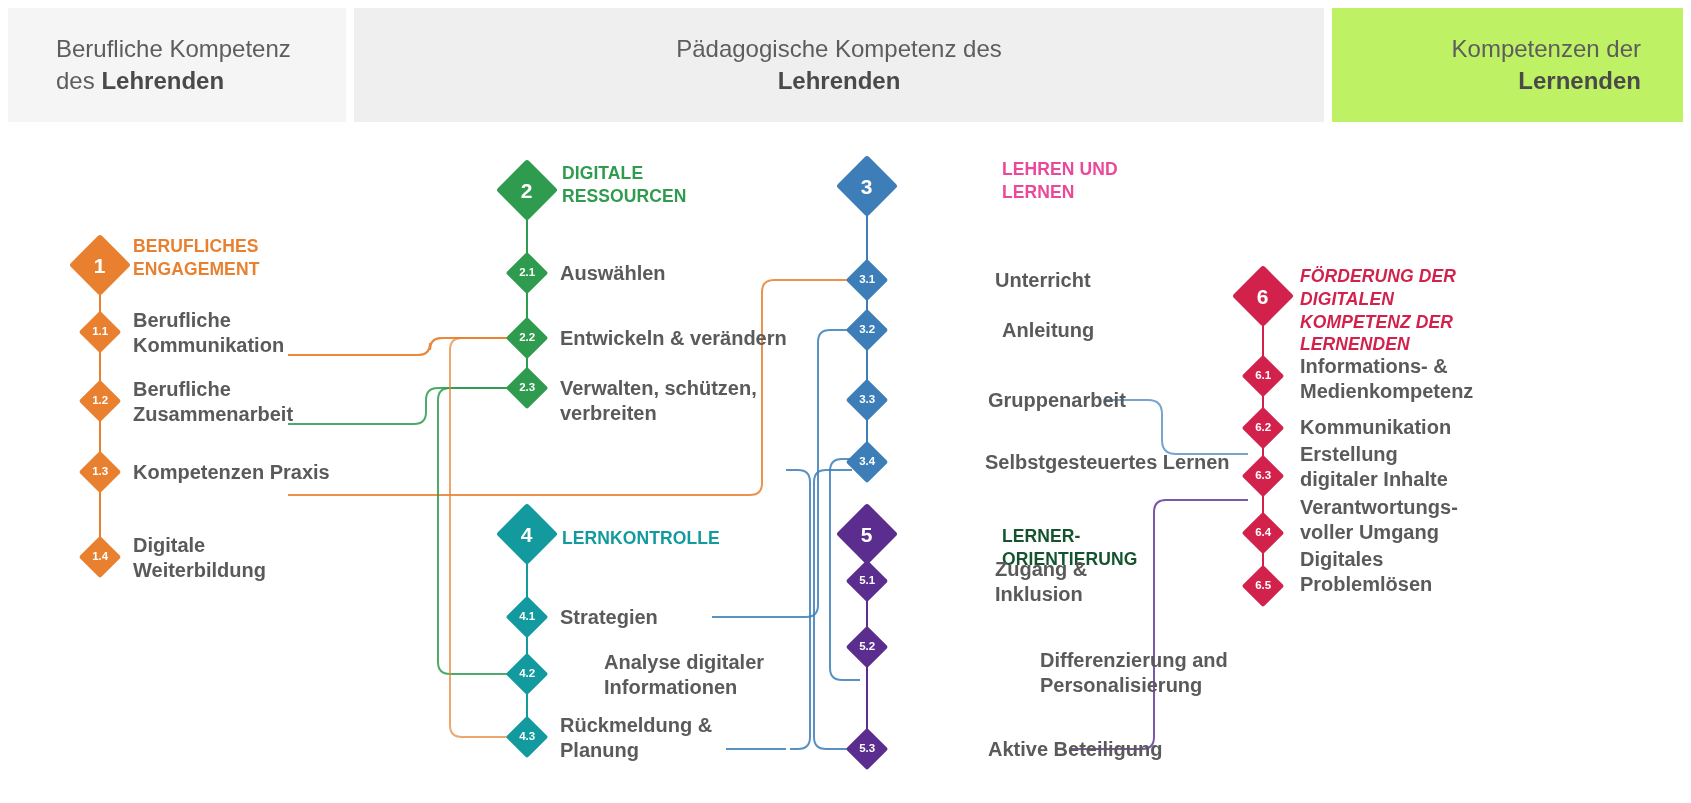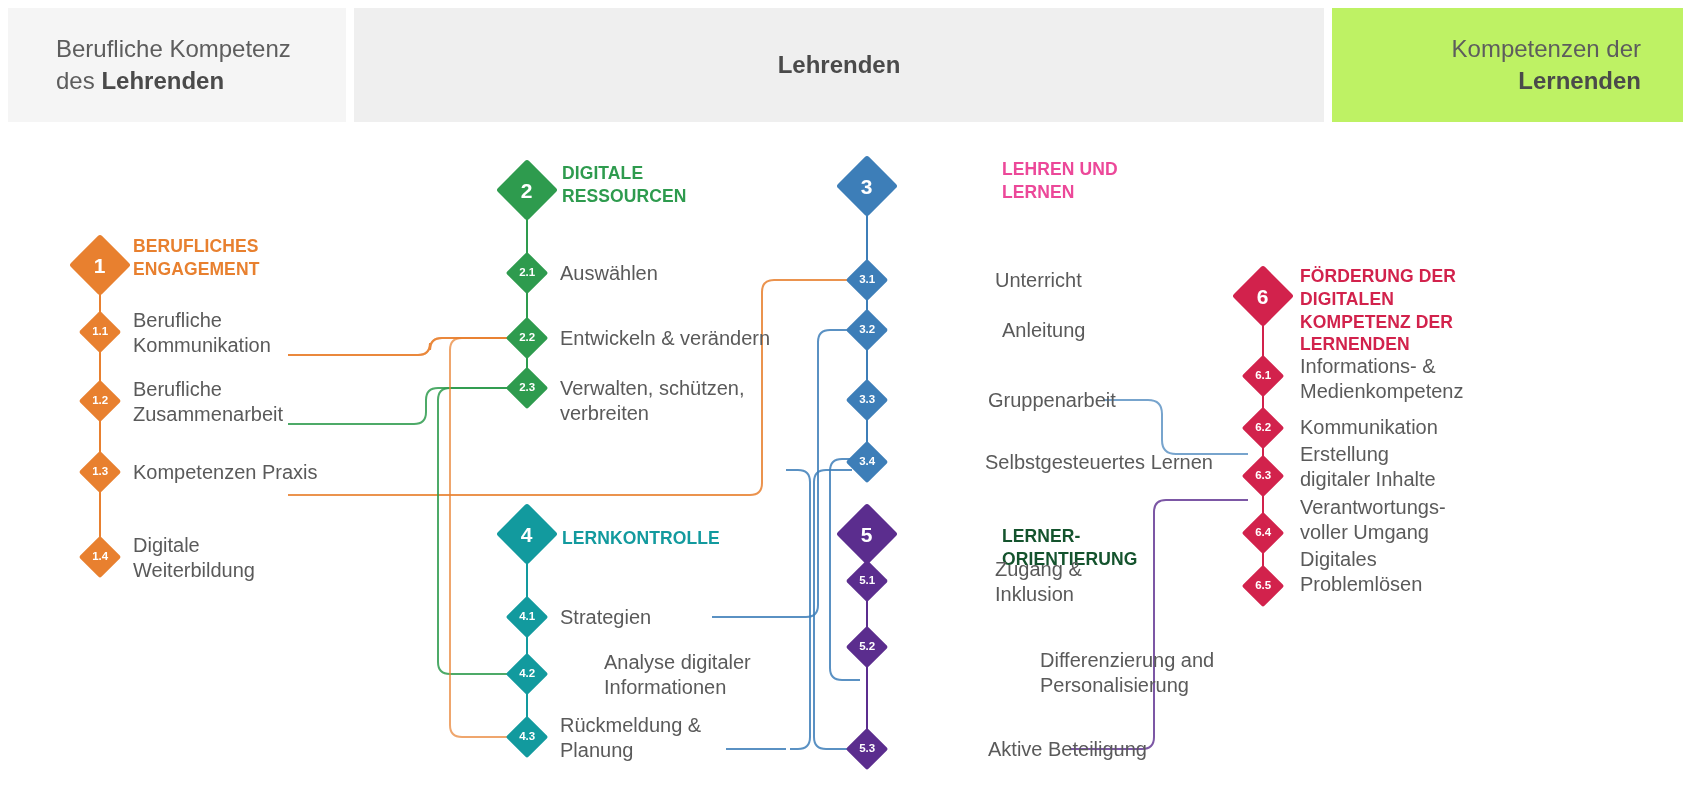--- a/index.html
+++ b/index.html
@@ -40,34 +40,35 @@
 
   .dia.big   { width:44px; height:44px; border-radius:3px; font-size:21px; }
   .dia.small { width:30px; height:30px; border-radius:2px; font-size:11.5px; }
 
   .head-label {
     position:absolute; font-weight:700; font-size:17.5px; line-height:1.30;
     letter-spacing:0.1px; white-space:pre-line;
   }
   .item-label {
     position:absolute; font-size:20px; line-height:1.24; color:#5a5a5a;
-    white-space:pre-line; font-weight:400;
+    white-space:pre-line; font-weight:700;
   }
 </style>
 </head>
 <body>
 
 <div id="stage">
 
   <div class="hdr-band">
     <div class="hdr-cell" id="hdr-1">
       <div class="hdr-line">Berufliche Kompetenz</div>
       <div class="hdr-line"><span>des </span><b>Lehrenden</b></div>
     </div>
     <div class="hdr-cell" id="hdr-2">
+      <div class="hdr-line">Pädagogische Kompetenz des</div>
       <div class="hdr-line"><span></span><b>Lehrenden</b></div>
     </div>
     <div class="hdr-cell" id="hdr-3">
       <div class="hdr-line">Kompetenzen der</div>
       <div class="hdr-line"><span></span><b>Lernenden</b></div>
     </div>
   </div>
 
   <svg id="wires" viewBox="0 0 1691 803">
 
@@ -231,21 +232,21 @@
         <span>5.3</span>
       </div>
     <div class="item-label" style="left:988px; top:737px; width:260px;">Aktive Beteiligung</div>
   </div>
 
   <div class="pillar">
     <div class="spine" style="left:1262px; top:318px; height:280px; background:#D2224C;"></div>
     <div class="dia big" style="left:1241px; top:274px; background:#D2224C;">
         <span>6</span>
       </div>
-    <div class="head-label" style="left:1300px; top:265px; color:#D2224C; width:220px;">FÖRDERUNG DER
+    <div class="head-label" style="left:1300px; top:265px; color:#D2224C; width:220px;font-style:italic;">FÖRDERUNG DER
 DIGITALEN
 KOMPETENZ DER
 LERNENDEN</div>
 
     <div class="dia small" style="left:1248px; top:361px; background:#D2224C;">
         <span>6.1</span>
       </div>
     <div class="item-label" style="left:1300px; top:354px; width:240px;">Informations- &amp;
 Medienkompetenz</div>
 

